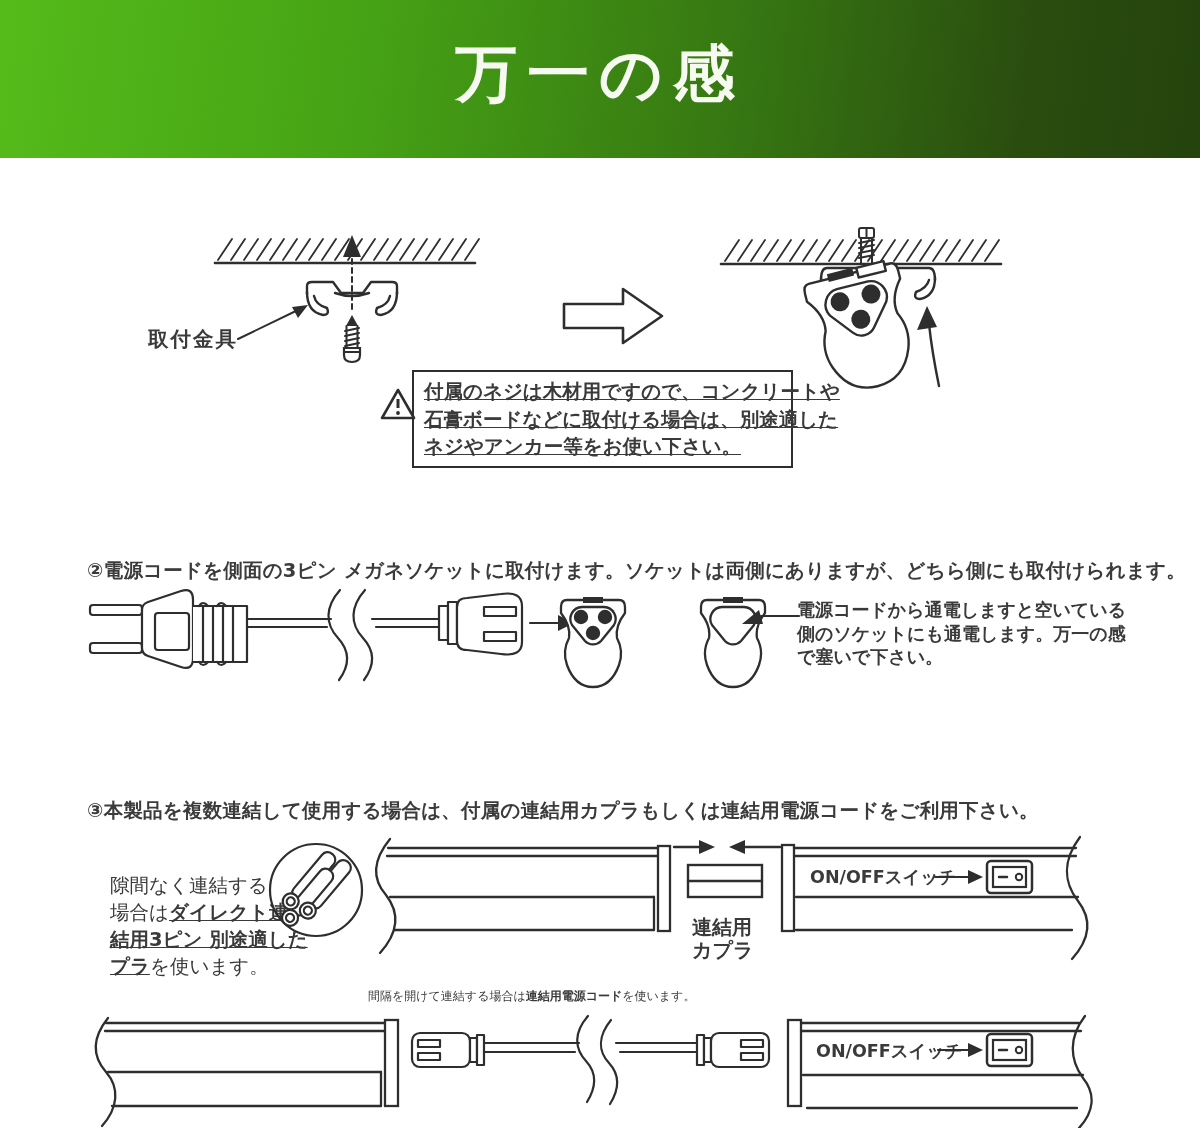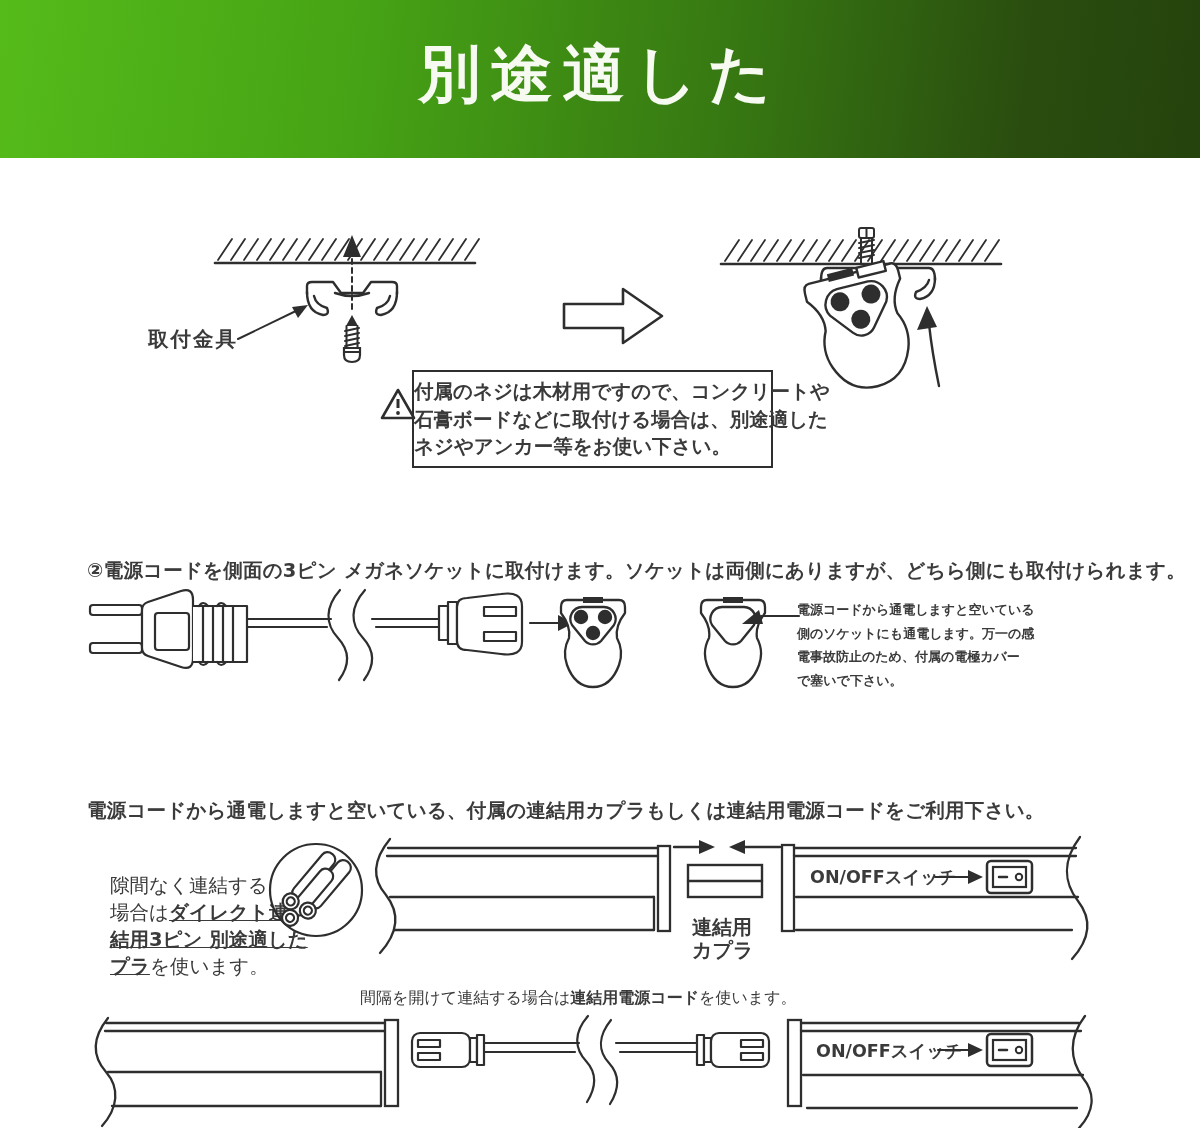--- a/index.html
+++ b/index.html
@@ -11,43 +11,43 @@
   #header h1{margin:0;padding-top:40px;text-align:center;font-size:62px;line-height:1.1;
              font-weight:700;color:#f6faf1;letter-spacing:10px;}
   
   .step-text{position:absolute;left:87px;font-size:19.5px;font-weight:600;
              letter-spacing:0.2px;white-space:nowrap;color:#3b3b3b;}
   #step1-text{top:194px;}
   #step2-text{top:557px;}
   #step3-text{top:797px;}
   
   #warning-box{position:absolute;left:412px;top:370px;width:357px;height:82px;
-               border:2.5px solid #2e2e2e;padding:6px 0;line-height:27.5px;
-               font-size:19.5px;font-weight:600;white-space:nowrap;}
+               border:2.5px solid #2e2e2e;padding:6px 10px;line-height:27.5px;
+               font-size:19.5px;font-weight:600;white-space:nowrap;text-decoration:underline;}
   
   #note2{position:absolute;left:797px;top:598px;width:340px;line-height:23.5px;
-         font-size:13px;font-weight:600;white-space:nowrap;}
+         font-size:18px;font-weight:600;white-space:nowrap;}
   
   #sidenote3{position:absolute;left:110px;top:872px;line-height:27px;
              font-size:19.5px;font-weight:500;white-space:nowrap;}
   #sidenote3 .b{font-weight:800;text-decoration:underline;}
   
-  #bottom3-text{position:absolute;left:360px;top:988px;font-size:16px;font-weight:500;white-space:nowrap;}
+  #bottom3-text{position:absolute;left:368px;top:988px;font-size:12px;font-weight:500;white-space:nowrap;}
   #bottom3-text .b{font-weight:800;}
   svg{position:absolute;overflow:visible;}
   svg text{fill:#3a3a3a;}
   .jp-svg-label{font-weight:600;}
 </style>
 </head>
 <body>
 
 <div id="page">
 
   <div id="header">
-    <h1>別途適した</h1>
+    <h1>万一の感</h1>
   </div>
 
 
   <svg style="left:130px;top:228px;" width="355" height="160" viewBox="0 0 355 160" fill="none" stroke="#2e2e2e" stroke-linecap="round">
     <g stroke-width="1.8">
       <line x1="88" y1="32" x2="102" y2="11"></line>
         <line x1="101" y1="32" x2="115" y2="11"></line>
         <line x1="114" y1="32" x2="128" y2="11"></line>
         <line x1="127" y1="32" x2="141" y2="11"></line>
         <line x1="140" y1="32" x2="154" y2="11"></line>
@@ -205,25 +205,24 @@
       <rect x="25" y="-1" width="20" height="6" fill="#2e2e2e" stroke="none"></rect>
       <path d="M24,9 L46,9 A12,12 0 0 1 56,27 L43,43 A11,11 0 0 1 27,43 L14,27 A12,12 0 0 1 24,9 Z" fill="#ffffff"></path>
     </g>
     <line x1="676" y1="36" x2="714" y2="36" stroke-width="2.2"></line>
     <polygon points="657,44 674,30 678,44" fill="#2e2e2e" stroke="none"></polygon>
   </svg>
 
   <div id="note2">
     <div>電源コードから通電しますと空いている</div>
     <div>側のソケットにも通電します。万一の感</div>
-    <div>電事故防止のため、付属の電極カバー</div>
     <div>で塞いで下さい。</div>
   </div>
 
-  <div id="step3-text" class="step-text">電源コードから通電しますと空いている、付属の連結用カプラもしくは連結用電源コードをご利用下さい。</div>
+  <div id="step3-text" class="step-text">③本製品を複数連結して使用する場合は、付属の連結用カプラもしくは連結用電源コードをご利用下さい。</div>
 
   <div id="sidenote3">
     <div><span>隙間なく連結する</span></div>
     <div><span>場合は</span><span class="b">ダイレクト連</span></div>
     <div><span class="b">結用3ピン 別途適した</span></div>
     <div><span class="b">プラ</span><span>を使います。</span></div>
   </div>
 
   <svg style="left:266px;top:840px;" width="100" height="100" viewBox="0 0 100 100" fill="none" stroke="#2e2e2e" stroke-linecap="round">
     <circle cx="50" cy="50" r="46" stroke-width="2.2"></circle>

